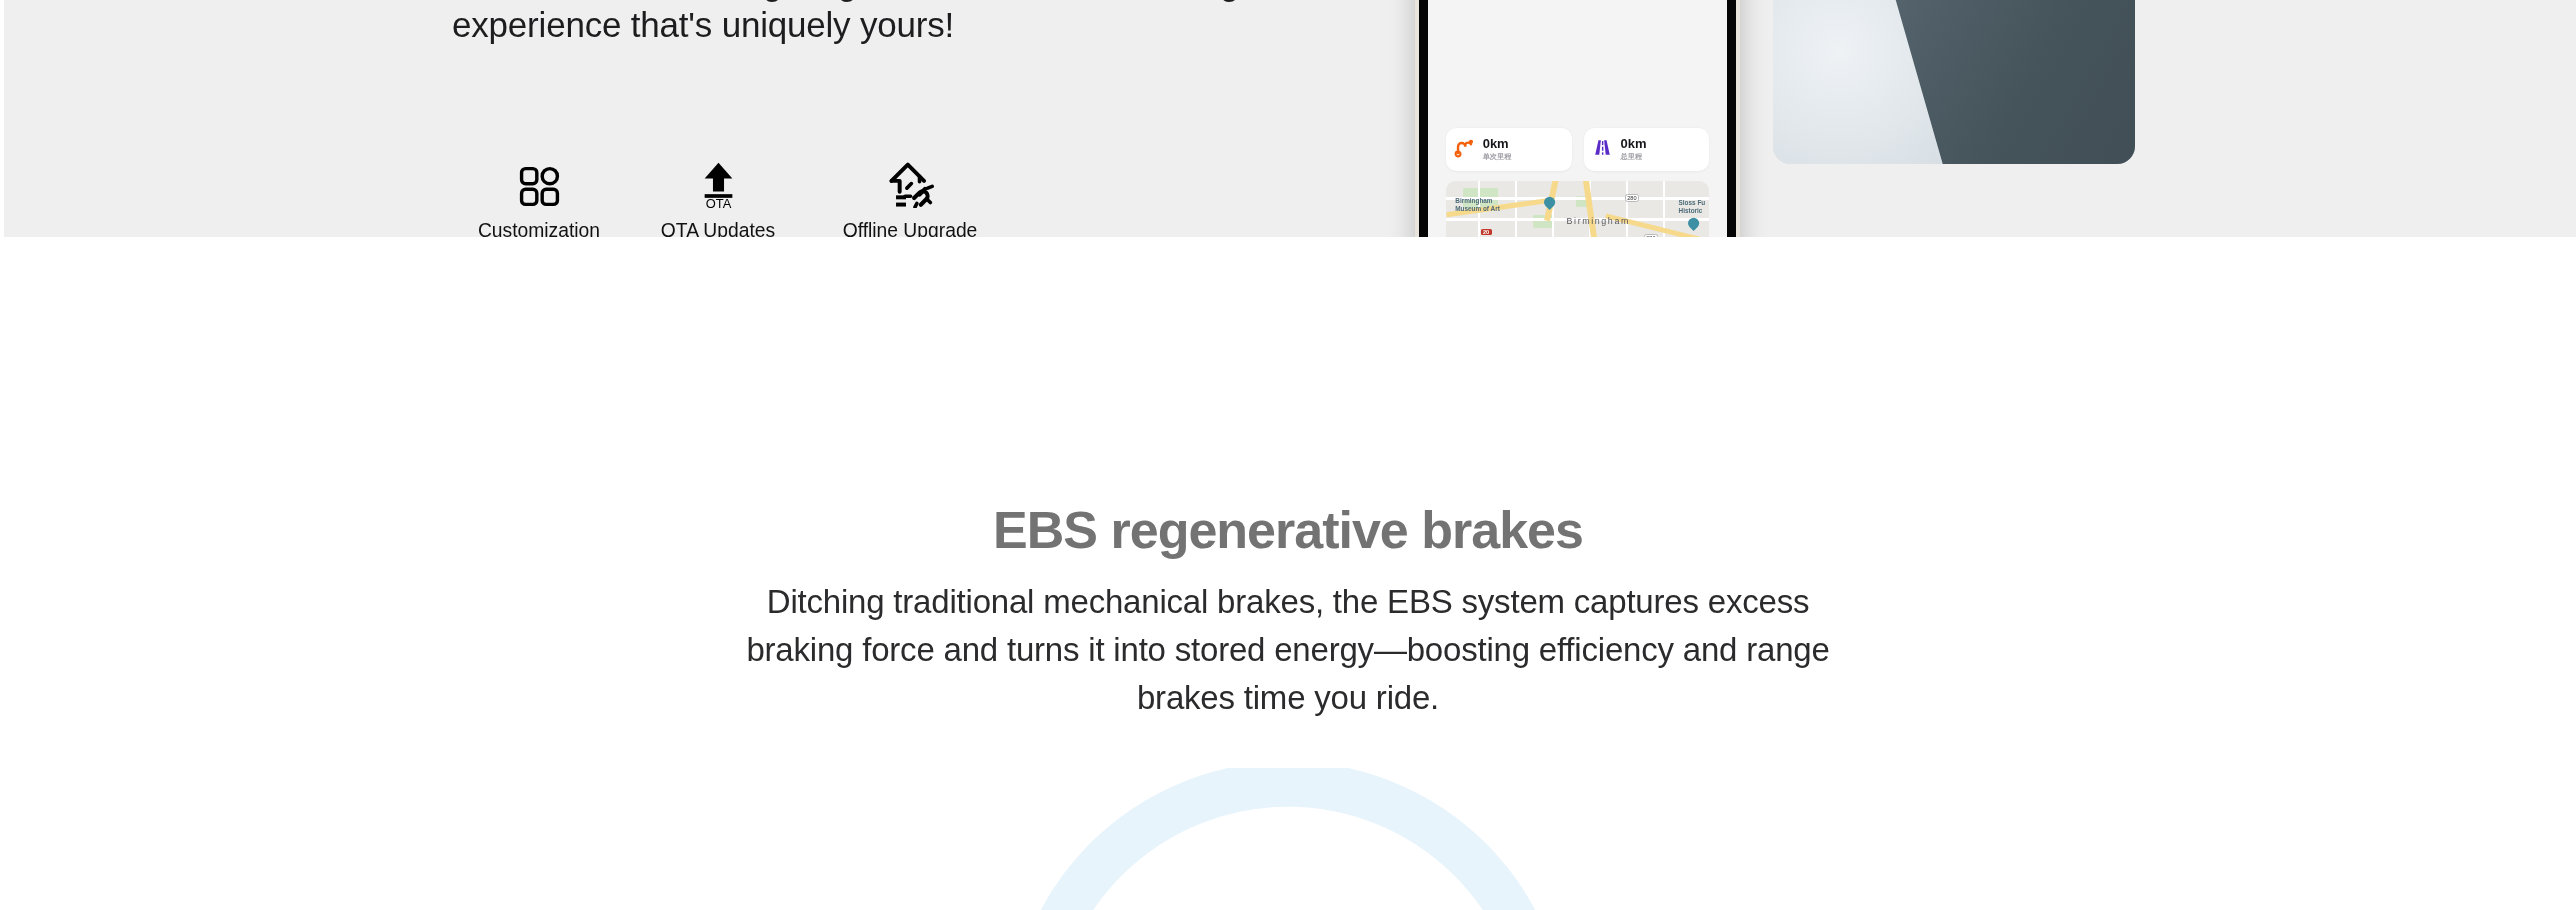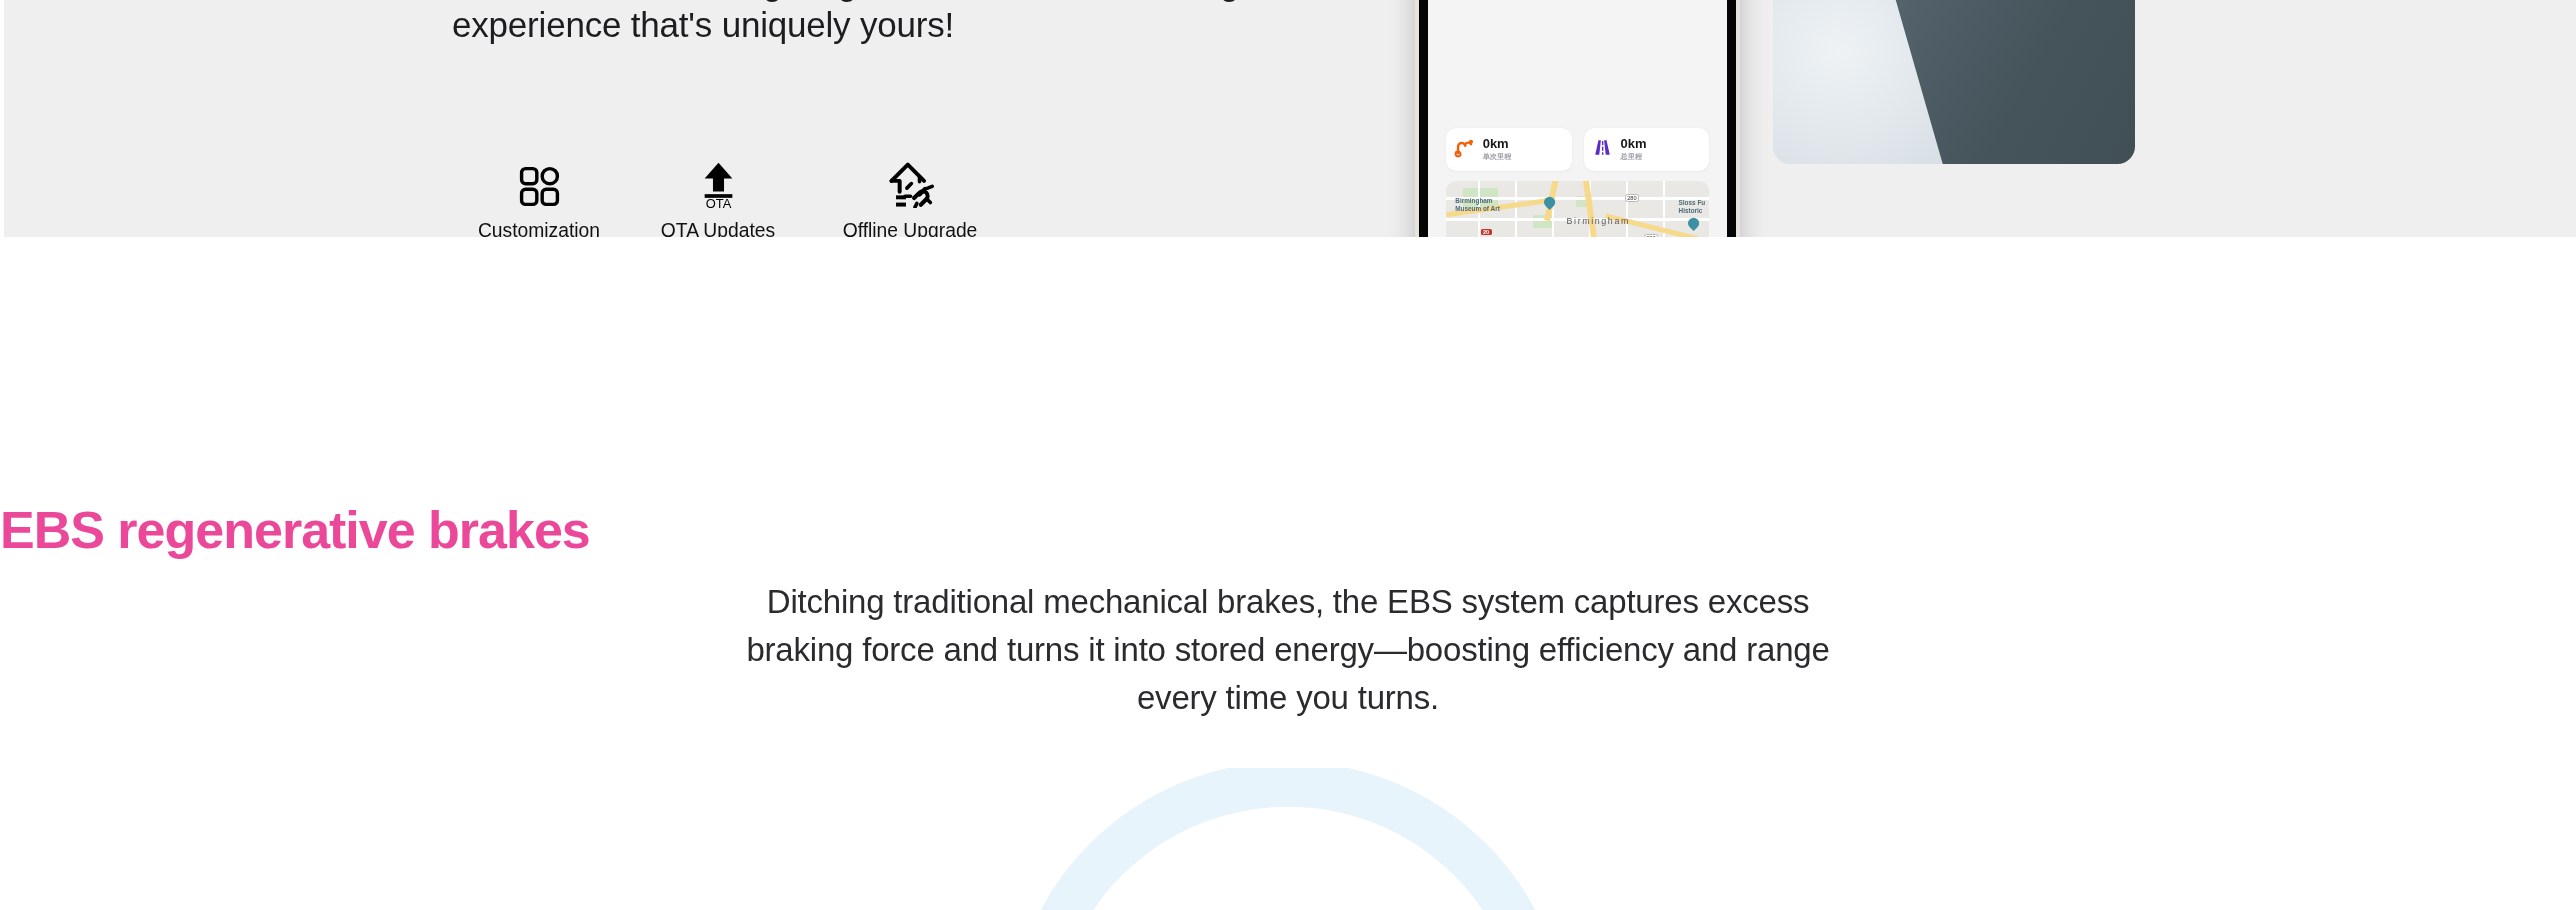--- a/index.html
+++ b/index.html
@@ -226,23 +226,24 @@
     left: 0; top: 237px;
     width: 2576px;
     height: 673px;
     background: #ffffff;
     overflow: hidden;
   }
   .ebs-title {
     position: absolute;
     left: 0; right: 0;
     top: 221px;
+    text-align: center;
     font-size: 52px;
     font-weight: bold;
-    color: #ec4899;
+    color: #737373;
     letter-spacing: -1px;
     line-height: 58px;
   }
   .ebs-sub {
     position: absolute;
     left: 50%;
     transform: translateX(-50%);
     top: 308px;
     width: 1095px;
     text-align: center;
@@ -399,21 +400,21 @@
     <div class="photo-bg"></div>
     <div class="photo-sleeve"></div>
 
   </div>
 
 </div>
 
 <div class="white-sec">
 
   <h2 class="ebs-title">EBS regenerative brakes</h2>
-  <p class="ebs-sub">Ditching traditional mechanical brakes, the EBS system captures excess braking force and turns it into stored energy—boosting efficiency and range every time you turns.</p>
+  <p class="ebs-sub">Ditching traditional mechanical brakes, the EBS system captures excess braking force and turns it into stored energy—boosting efficiency and range brakes time you ride.</p>
 
   <div class="gauge-wrap">
     <svg width="612" height="322" viewBox="0 0 760 400">
       <path d="M60 340 A320 320 0 0 1 700 340" fill="none" stroke="#e8f4fc" stroke-width="56" stroke-linecap="round"></path>
       <path d="M412 270 L360 400 L392 400 Z" fill="#e8f4fc"></path>
       <path d="M470 400 L520 352 a22 22 0 0 1 32 30 L536 400 Z" fill="#e8f4fc"></path>
     </svg>
   </div>
 
 </div>

